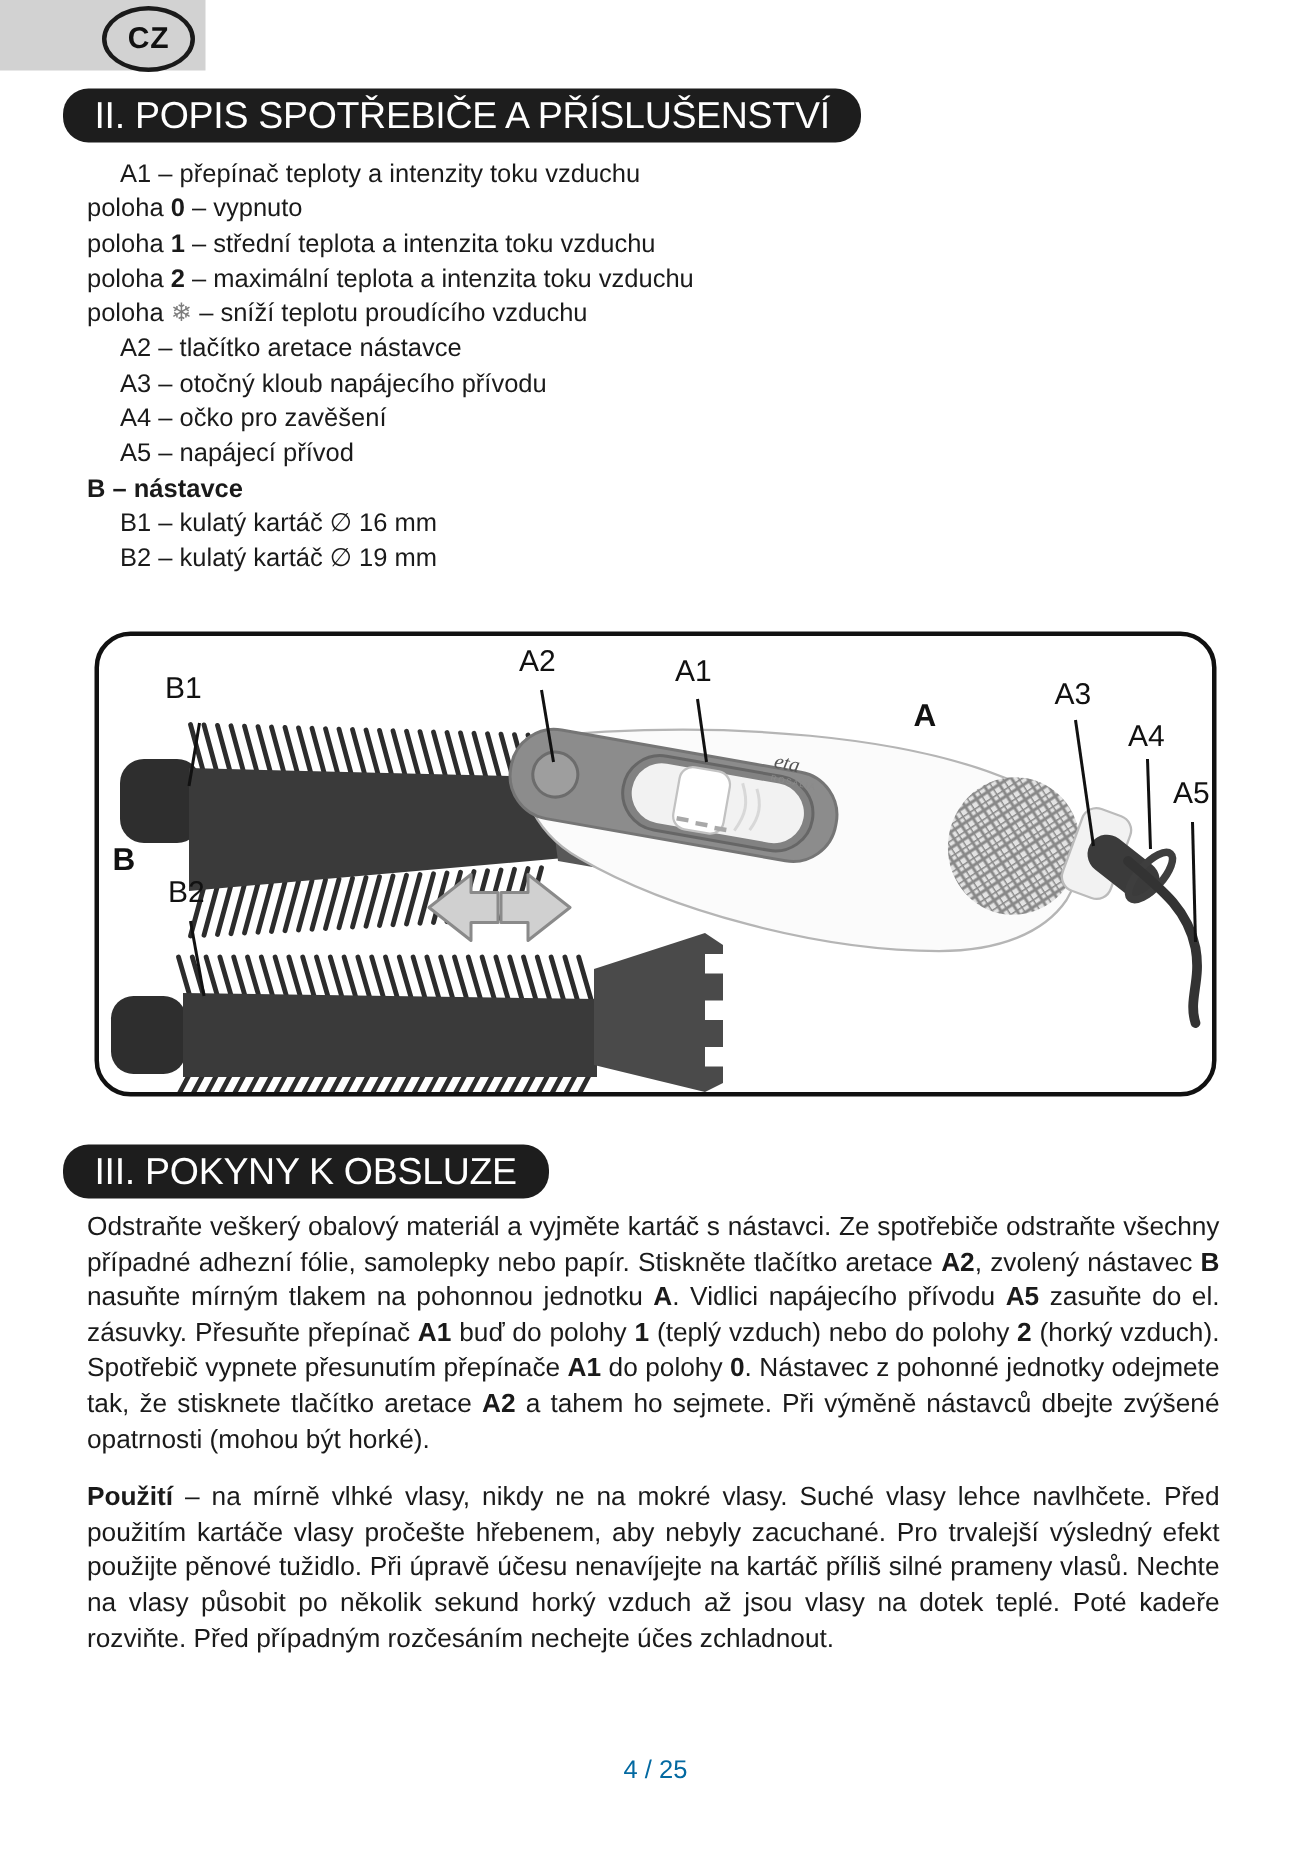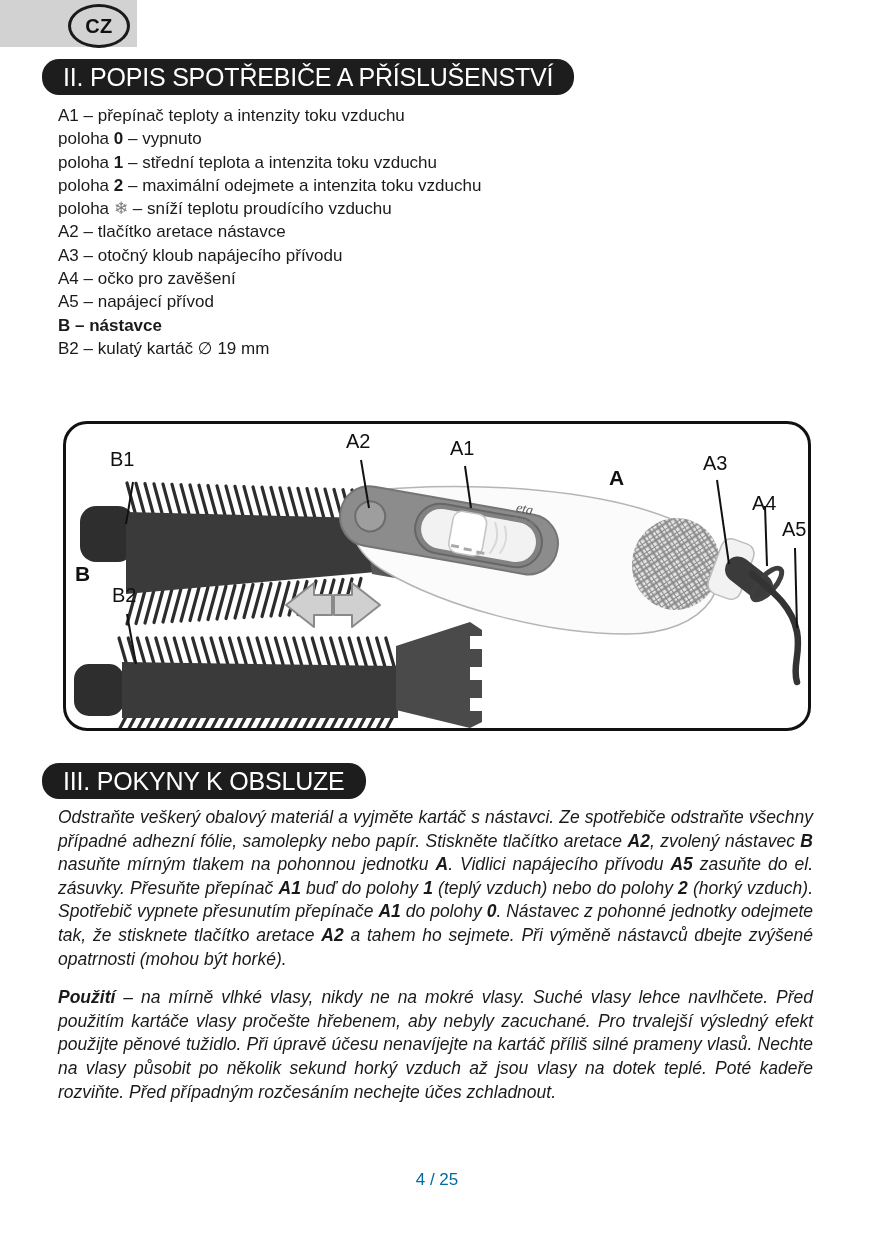--- a/index.html
+++ b/index.html
@@ -9,57 +9,58 @@
   .cz-badge{position:absolute;left:68px;top:4px;width:56px;height:38px;border:3px solid #1a1a1a;
             border-radius:50%;display:flex;align-items:center;justify-content:center;
             font-weight:bold;font-size:20px;letter-spacing:.5px;color:#111;}
   .pill{position:absolute;height:36px;line-height:36px;background:#1d1d1d;color:#fff;
         border-radius:17px;padding:0 21px;font-size:25px;letter-spacing:-0.2px;white-space:nowrap;}
   .pill2{left:42px;top:59px;}
   .pill3{left:42px;top:763px;}
   .parts{position:absolute;left:58px;top:104px;width:740px;font-size:17px;line-height:23.3px;}
   .li{white-space:nowrap;}
   .ind0{margin-left:0;font-weight:bold;}
-  .ind1{}
+  .ind1{margin-left:22px;}
   .ind2{}
   .b{font-weight:bold;}
   .snow{color:#7d7d7d;font-weight:bold;}
   .diagram{position:absolute;left:63px;top:421px;width:748px;height:310px;
            border:3px solid #111;border-radius:24px;box-sizing:border-box;}
   .diagram svg{position:absolute;left:0;top:0;}
   .dlabel{position:absolute;font-size:20px;color:#111;white-space:nowrap;}
   .dbold{font-weight:bold;font-size:21px;}
   .leader{stroke:#111;stroke-width:2;fill:none;}
   .bristle{stroke:#2c2c2c;stroke-width:3.2;stroke-linecap:round;}
   .instructions{position:absolute;left:58px;top:806px;width:758px;font-size:17.5px;line-height:23.6px;}
-  .instructions p{margin:0 3px 15px 0;text-align:justify;font-style:italic;}
+  .instructions p{margin:0 3px 15px 0;text-align:justify;}
   .pagenum{position:absolute;left:0;top:1170px;width:874px;text-align:center;font-size:17px;color:#0369a1;}
 </style>
 </head>
 <body>
 
 <div class="page">
 
   <div class="topbar">
     <div class="cz-badge">CZ</div>
   </div>
 
   <div class="pill pill2">II. POPIS SPOTŘEBIČE A PŘÍSLUŠENSTVÍ</div>
 
   <div class="parts">
       <div class="li ind1"><span>A1 – přepínač teploty a intenzity toku vzduchu</span></div>
       <div class="li ind2"><span>poloha </span><span class="b">0</span><span> – vypnuto</span></div>
       <div class="li ind2"><span>poloha </span><span class="b">1</span><span> – střední teplota a intenzita toku vzduchu</span></div>
-      <div class="li ind2"><span>poloha </span><span class="b">2</span><span> – maximální odejmete a intenzita toku vzduchu</span></div>
+      <div class="li ind2"><span>poloha </span><span class="b">2</span><span> – maximální teplota a intenzita toku vzduchu</span></div>
       <div class="li ind2"><span>poloha </span><span class="snow">❄</span><span> – sníží teplotu proudícího vzduchu</span></div>
       <div class="li ind1"><span>A2 – tlačítko aretace nástavce</span></div>
       <div class="li ind1"><span>A3 – otočný kloub napájecího přívodu</span></div>
       <div class="li ind1"><span>A4 – očko pro zavěšení</span></div>
       <div class="li ind1"><span>A5 – napájecí přívod</span></div>
       <div class="li ind0"><span class="b">B – nástavce</span></div>
+      <div class="li ind1"><span>B1 – kulatý kartáč ∅ 16 mm</span></div>
       <div class="li ind1"><span>B2 – kulatý kartáč ∅ 19 mm</span></div>
     </div>
 
   <div class="diagram">
     <svg width="742" height="304" viewBox="0 0 742 304">
       <defs>
         <pattern id="grille" width="9" height="9" patternUnits="userSpaceOnUse" patternTransform="rotate(45 0 0)">
           <rect width="9" height="9" fill="#e3e3e3"></rect>
           <path d="M0,0H9 M0,4.5H9" stroke="#888" stroke-width="2"></path>
           <path d="M0,0V9 M4.5,0V9" stroke="#888" stroke-width="2"></path>
@@ -251,21 +252,21 @@
         <path d="M729,124 L731,204"></path>
         <path d="M61,190 L70,240"></path>
       </g>
     </svg>
 
     <div class="dlabel" style="left:44px;top:24px;">B1</div>
     <div class="dlabel" style="left:280px;top:6px;">A2</div>
     <div class="dlabel" style="left:384px;top:13px;">A1</div>
     <div class="dlabel dbold" style="left:543px;top:42px;">A</div>
     <div class="dlabel" style="left:637px;top:28px;">A3</div>
-    <div class="dlabel" style="left:686px;top:68px;">A4</div>
+    <div class="dlabel" style="left:686px;top:56px;">A4</div>
     <div class="dlabel" style="left:716px;top:94px;">A5</div>
     <div class="dlabel dbold" style="left:9px;top:138px;">B</div>
     <div class="dlabel" style="left:46px;top:160px;">B2</div>
   </div>
 
   <div class="pill pill3">III. POKYNY K OBSLUZE</div>
 
   <div class="instructions">
       <p><span>Odstraňte veškerý obalový materiál a vyjměte kartáč s nástavci. Ze spotřebiče odstraňte všechny případné adhezní fólie, samolepky nebo papír. Stiskněte tlačítko aretace </span><span class="b">A2</span><span>, zvolený nástavec </span><span class="b">B</span><span> nasuňte mírným tlakem na pohonnou jednotku </span><span class="b">A</span><span>. Vidlici napájecího přívodu </span><span class="b">A5</span><span> zasuňte do el. zásuvky. Přesuňte přepínač </span><span class="b">A1</span><span> buď do polohy </span><span class="b">1</span><span> (teplý vzduch) nebo do polohy </span><span class="b">2</span><span> (horký vzduch). Spotřebič vypnete přesunutím přepínače </span><span class="b">A1</span><span> do polohy </span><span class="b">0</span><span>. Nástavec z pohonné jednotky odejmete tak, že stisknete tlačítko aretace </span><span class="b">A2</span><span> a tahem ho sejmete. Při výměně nástavců dbejte zvýšené opatrnosti (mohou být horké).</span></p>
       <p><span class="b">Použití</span><span> – na mírně vlhké vlasy, nikdy ne na mokré vlasy. Suché vlasy lehce navlhčete. Před použitím kartáče vlasy pročešte hřebenem, aby nebyly zacuchané. Pro trvalejší výsledný efekt použijte pěnové tužidlo. Při úpravě účesu nenavíjejte na kartáč příliš silné prameny vlasů. Nechte na vlasy působit po několik sekund horký vzduch až jsou vlasy na dotek teplé. Poté kadeře rozviňte. Před případným rozčesáním nechejte účes zchladnout.</span></p>

